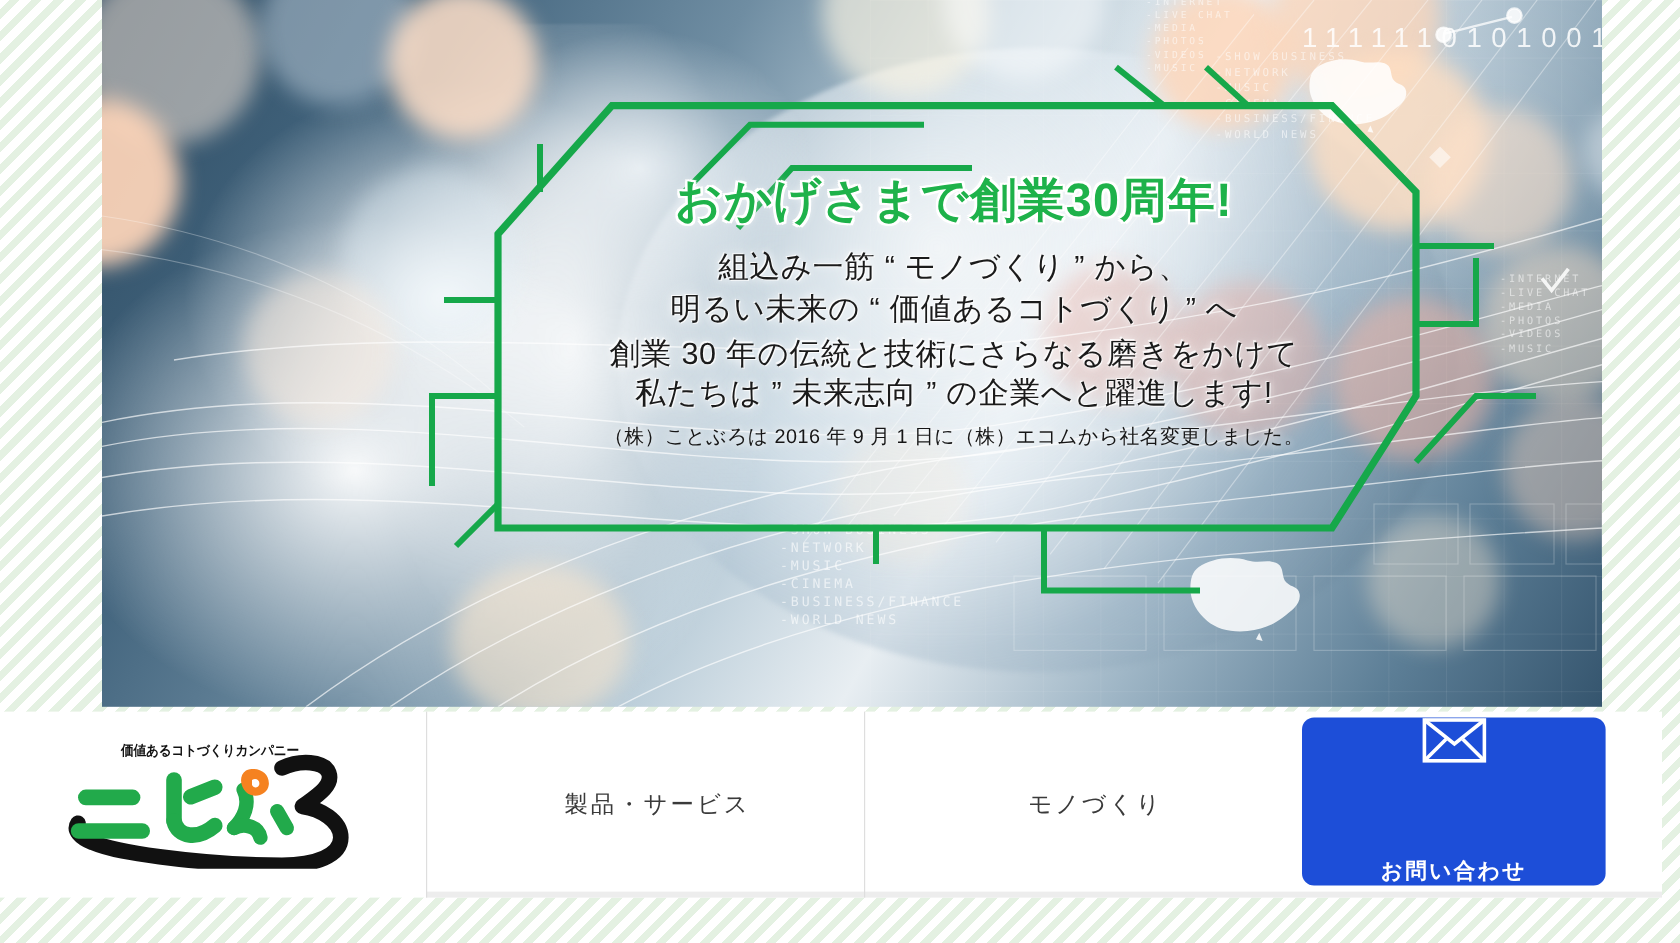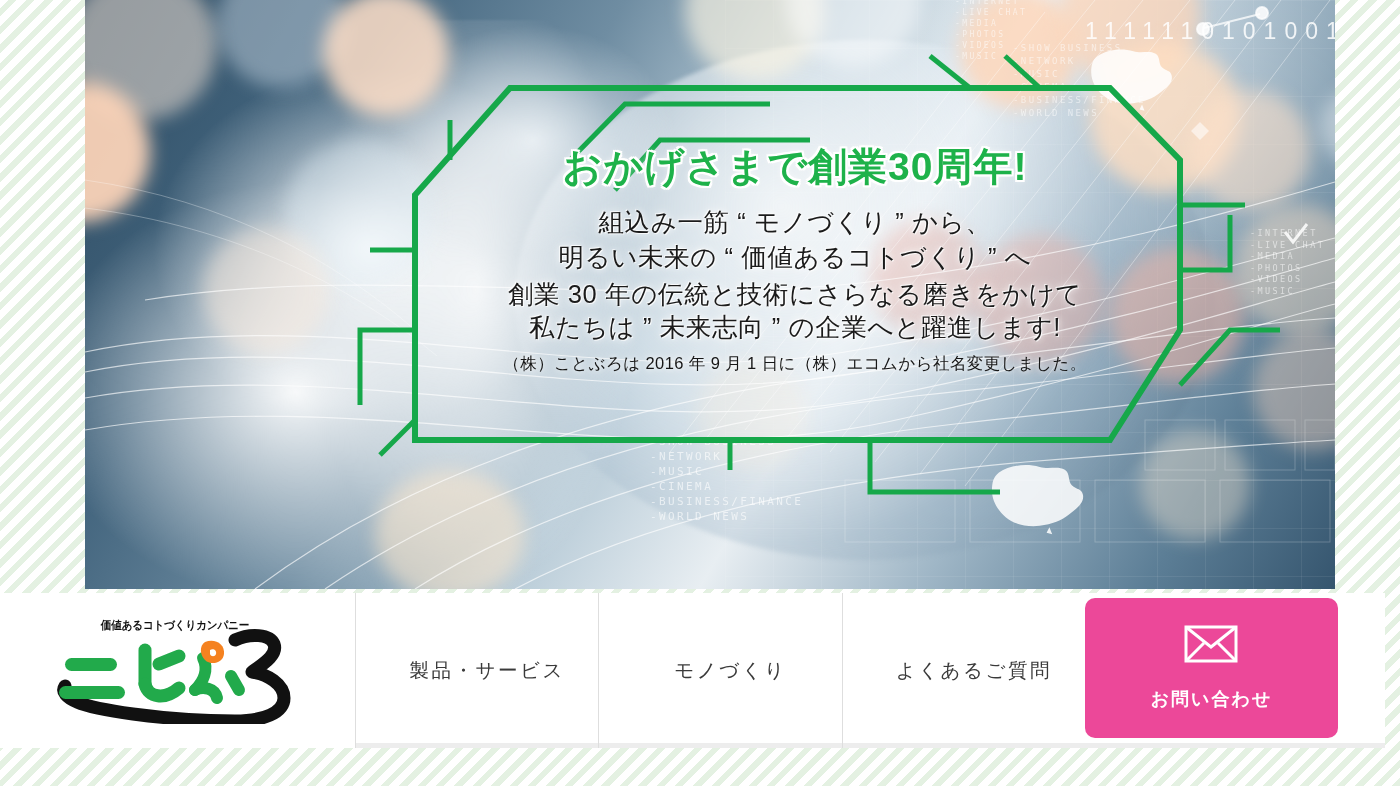--- a/index.html
+++ b/index.html
@@ -129,22 +129,22 @@
     flex:1;display:flex;align-items:center;justify-content:center;
     font-size:19.5px;color:#3a3a3a;letter-spacing:2.5px;
     border-left:1px solid #dedede;position:relative;cursor:pointer;padding-left:20px;
   }
   #contact-cell{
     width:300px;display:flex;align-items:center;justify-content:center;
     position:relative;
   }
   #contact-btn{
     position:absolute;left:0;top:5px;width:253px;height:140px;
-    background:#ec4899;border-radius:10px;
-    display:flex;flex-direction:column;align-items:center;justify-content:center;
+    background:#1d4ed8;border-radius:10px;
+    display:flex;flex-direction:column;align-items:center;justify-content:space-between;
     gap:24px;cursor:pointer;
   }
   #contact-label{color:#fff;font-size:18px;font-weight:bold;letter-spacing:2px;}
 </style>
 </head>
 <body>
 
 <div id="page">
 
   <div id="hero">
@@ -339,23 +339,20 @@
           </svg>
         </div>
       </div>
 
       <div class="navitem">
         <span>製品・サービス</span>
       </div>
       <div class="navitem">
         <span>モノづくり</span>
       </div>
-      <div class="navitem">
-        <span>よくあるご質問</span>
-      </div>
 
       <div id="contact-cell">
         <div id="contact-btn">
           <svg width="54" height="38" viewBox="0 0 54 38">
             <rect x="2" y="2" width="50" height="34" fill="none" stroke="#ffffff" stroke-width="3"></rect>
             <path d="M2,2 L27,22 L52,2" fill="none" stroke="#ffffff" stroke-width="3"></path>
             <path d="M2,36 L20,18 M52,36 L34,18" fill="none" stroke="#ffffff" stroke-width="3"></path>
           </svg>
           <div id="contact-label">お問い合わせ</div>
         </div>

